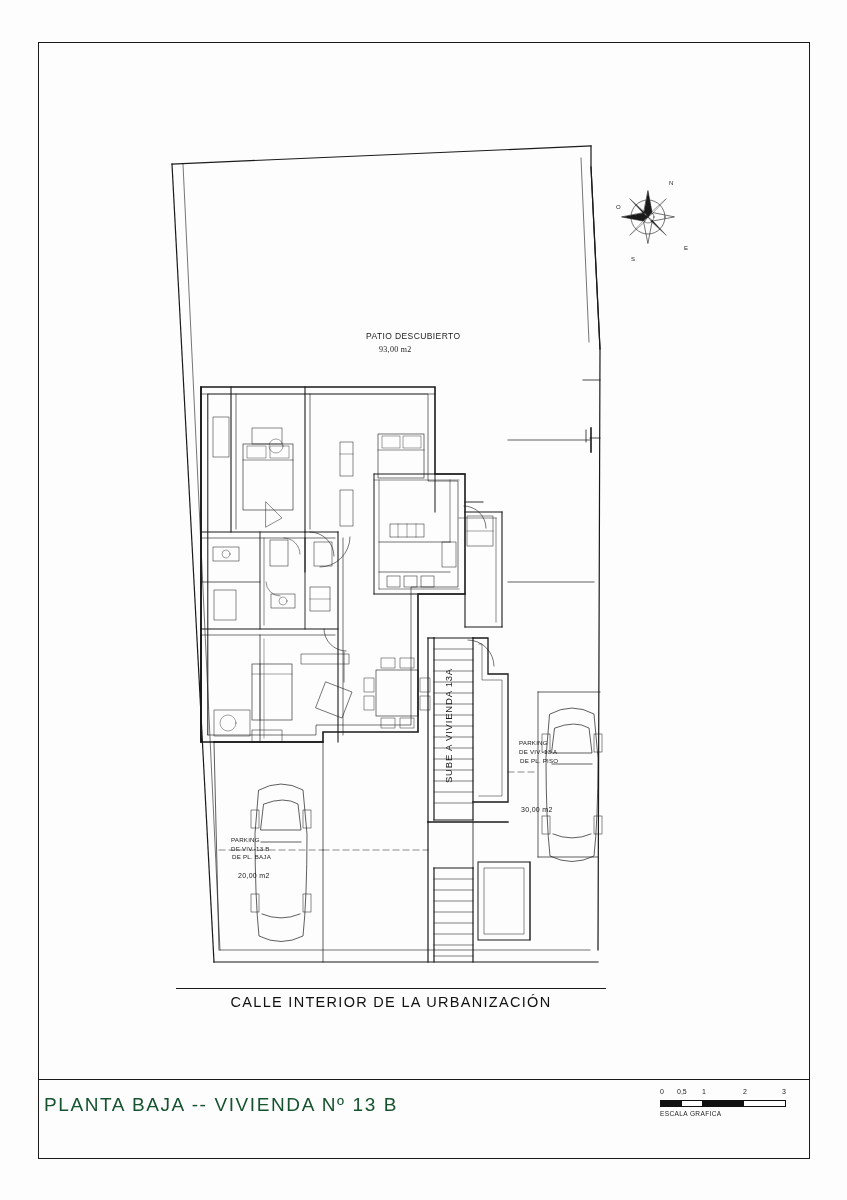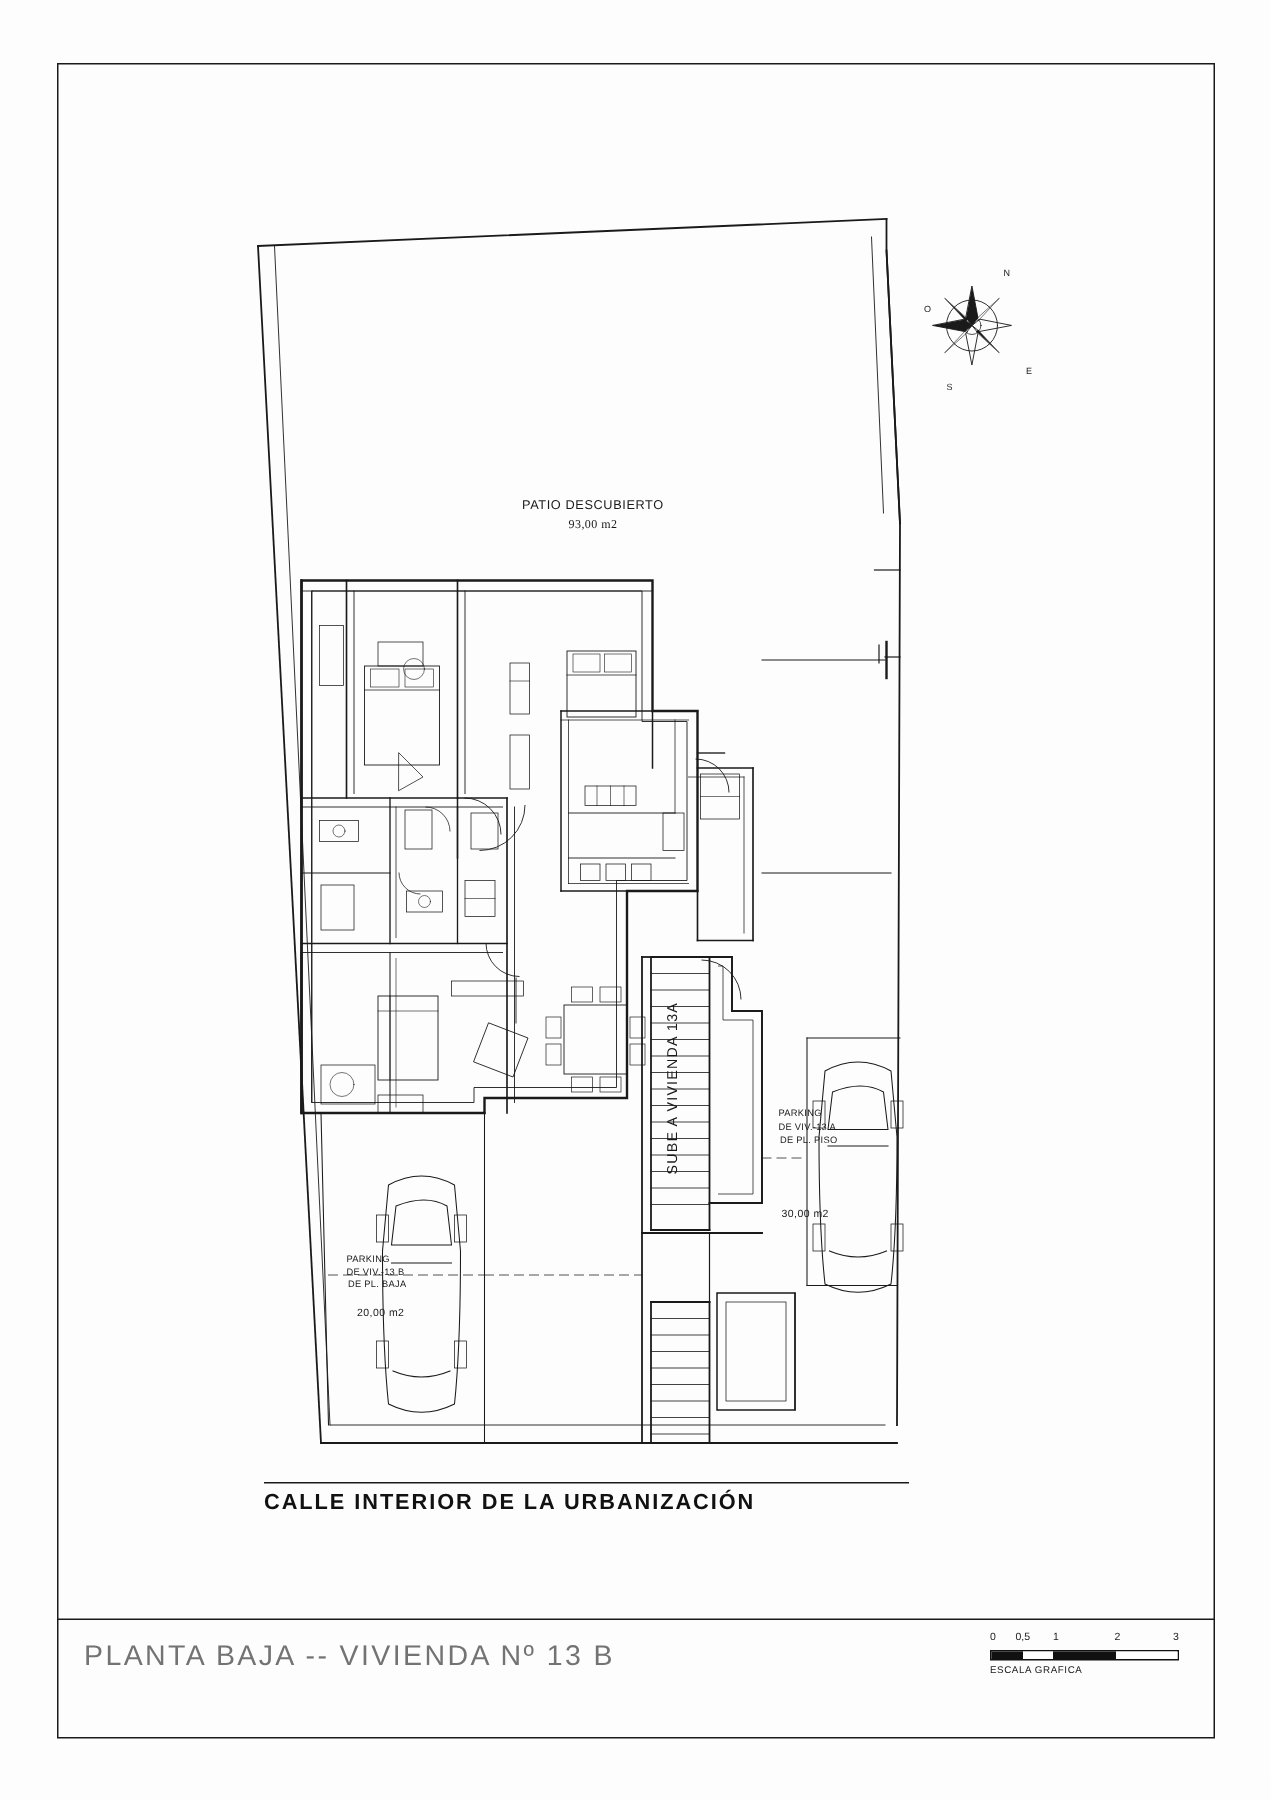--- a/index.html
+++ b/index.html
@@ -34,25 +34,25 @@
     position: absolute;
     left: 38px;
     top: 1079px;
     width: 772px;
     height: 0;
     border-top: 1.4px solid #1a1a1a;
   }
   
   .sheet-title {
     position: absolute;
-    left: 56px;
+    left: 44px;
     top: 1094px;
     font-size: 19px;
     letter-spacing: 1.6px;
-    color: #737373;
+    color: #14532d;
     white-space: nowrap;
   }
   .scale-block {
     position: absolute;
     left: 660px;
     top: 1088px;
     width: 130px;
   }
   .scale-nums {
     position: relative;
@@ -84,42 +84,42 @@
     left: 176px;
     top: 988px;
     width: 430px;
     border-top: 1.1px solid #1a1a1a;
   }
   .street-label {
     position: absolute;
     left: 176px;
     top: 994px;
     width: 430px;
+    text-align: center;
     font-size: 14.5px;
     letter-spacing: 1.3px;
     color: #111;
-    font-weight: bold;
   }
   
   #plan {
     position: absolute;
     left: 38px;
     top: 42px;
     width: 772px;
     height: 1037px;
   }
   #plan svg { display: block; }
   
   .plan-text {
     position: absolute;
     font-family: "Liberation Sans", sans-serif;
     color: #1a1a1a;
     white-space: nowrap;
   }
-  .t-patio1 { left: 348px; top: 331px; font-size: 8.5px; letter-spacing: 0.4px; }
+  .t-patio1 { left: 366px; top: 331px; font-size: 8.5px; letter-spacing: 0.4px; }
   .t-patio2 { left: 379px; top: 345px; font-size: 8px; letter-spacing: 0.3px; font-family: Liberation Serif, serif; }
   .t-park1a { left: 231px; top: 836px; font-size: 6.2px; letter-spacing: 0.2px; }
   .t-park1b { left: 231px; top: 845px; font-size: 6.2px; letter-spacing: 0.2px; }
   .t-park1c { left: 232px; top: 853px; font-size: 6.2px; letter-spacing: 0.2px; }
   .t-area1  { left: 238px; top: 872px; font-size: 7px; letter-spacing: 0.3px; }
   .t-park2a { left: 519px; top: 739px; font-size: 6.2px; letter-spacing: 0.2px; }
   .t-park2b { left: 519px; top: 748px; font-size: 6.2px; letter-spacing: 0.2px; }
   .t-park2c { left: 520px; top: 757px; font-size: 6.2px; letter-spacing: 0.2px; }
   .t-area2  { left: 521px; top: 806px; font-size: 7px; letter-spacing: 0.3px; }
   .t-sube {

